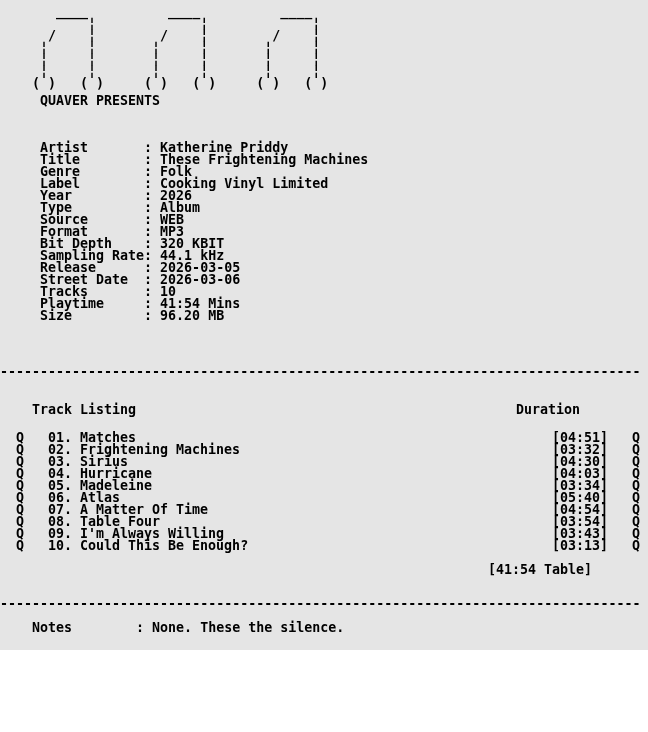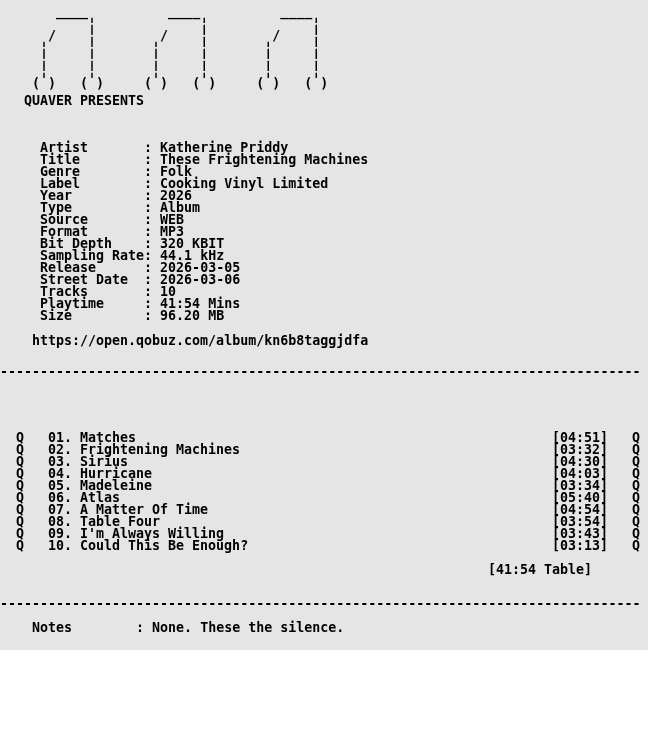--- a/index.html
+++ b/index.html
@@ -15,21 +15,21 @@
   .mono {
     font-family: "DejaVu Sans Mono", monospace;
     font-size: 13.3px;
     line-height: 12px;
     font-weight: bold;
     white-space: pre;
     color: #000000;
   }
   .abs { position: absolute; }
   #art        { left: 0;   top: 6px; }
-  #presents   { left: 24px; top: 95px; }
+  #presents   { left: 40px; top: 95px; }
   #info       { left: 8px;   top: 142px; }
   #url        { left: 32px; top: 335px; }
   #div1       { left: 0;   top: 366px; }
   #track-head { left: 0;   top: 404px; width: 648px; height: 12px; position: absolute; }
   #track-head .hcell { position: absolute; top: 0; }
   #th-left  { left: 32px; }
   #th-right { left: 516px; }
   #tracks     { position: absolute; left: 0; top: 432px; width: 648px; }
   .track-row  { position: relative; height: 12px; }
   .cell       { position: absolute; top: 0; }
@@ -74,24 +74,27 @@
     Source       : WEB
     Format       : MP3
     Bit Depth    : 320 KBIT
     Sampling Rate: 44.1 kHz
     Release      : 2026-03-05
     Street Date  : 2026-03-06
     Tracks       : 10
     Playtime     : 41:54 Mins
     Size         : 96.20 MB</pre>
 
-  <div id="url" class="mono abs">https://open.qobuz.com/album/kn6b8taggjdfa</div>
 
   <div id="div1" class="mono abs divider">--------------------------------------------------------------------------------</div>
 
+  <div id="track-head" class="mono">
+    <span id="th-left" class="hcell">Track Listing</span>
+    <span id="th-right" class="hcell">Duration</span>
+  </div>
 
   <div id="tracks" class="mono"><div class="track-row"><span class="cell c-qa">Q</span><span class="cell c-title">01. Matches</span><span class="cell c-dur">[04:51]</span><span class="cell c-qb">Q</span></div><div class="track-row"><span class="cell c-qa">Q</span><span class="cell c-title">02. Frightening Machines</span><span class="cell c-dur">[03:32]</span><span class="cell c-qb">Q</span></div><div class="track-row"><span class="cell c-qa">Q</span><span class="cell c-title">03. Sirius</span><span class="cell c-dur">[04:30]</span><span class="cell c-qb">Q</span></div><div class="track-row"><span class="cell c-qa">Q</span><span class="cell c-title">04. Hurricane</span><span class="cell c-dur">[04:03]</span><span class="cell c-qb">Q</span></div><div class="track-row"><span class="cell c-qa">Q</span><span class="cell c-title">05. Madeleine</span><span class="cell c-dur">[03:34]</span><span class="cell c-qb">Q</span></div><div class="track-row"><span class="cell c-qa">Q</span><span class="cell c-title">06. Atlas</span><span class="cell c-dur">[05:40]</span><span class="cell c-qb">Q</span></div><div class="track-row"><span class="cell c-qa">Q</span><span class="cell c-title">07. A Matter Of Time</span><span class="cell c-dur">[04:54]</span><span class="cell c-qb">Q</span></div><div class="track-row"><span class="cell c-qa">Q</span><span class="cell c-title">08. Table Four</span><span class="cell c-dur">[03:54]</span><span class="cell c-qb">Q</span></div><div class="track-row"><span class="cell c-qa">Q</span><span class="cell c-title">09. I'm Always Willing</span><span class="cell c-dur">[03:43]</span><span class="cell c-qb">Q</span></div><div class="track-row"><span class="cell c-qa">Q</span><span class="cell c-title">10. Could This Be Enough?</span><span class="cell c-dur">[03:13]</span><span class="cell c-qb">Q</span></div></div>
 
   <div id="total" class="mono abs">[41:54 Table]</div>
 
   <div id="div2" class="mono abs divider">--------------------------------------------------------------------------------</div>
 
   <pre id="notes-line" class="mono abs">    Notes        : None. These the silence.</pre>
 
   <div id="footer1" class="footer-line abs" style="color: rgb(255, 0, 0);">~ powered by NGP.re ~</div>

